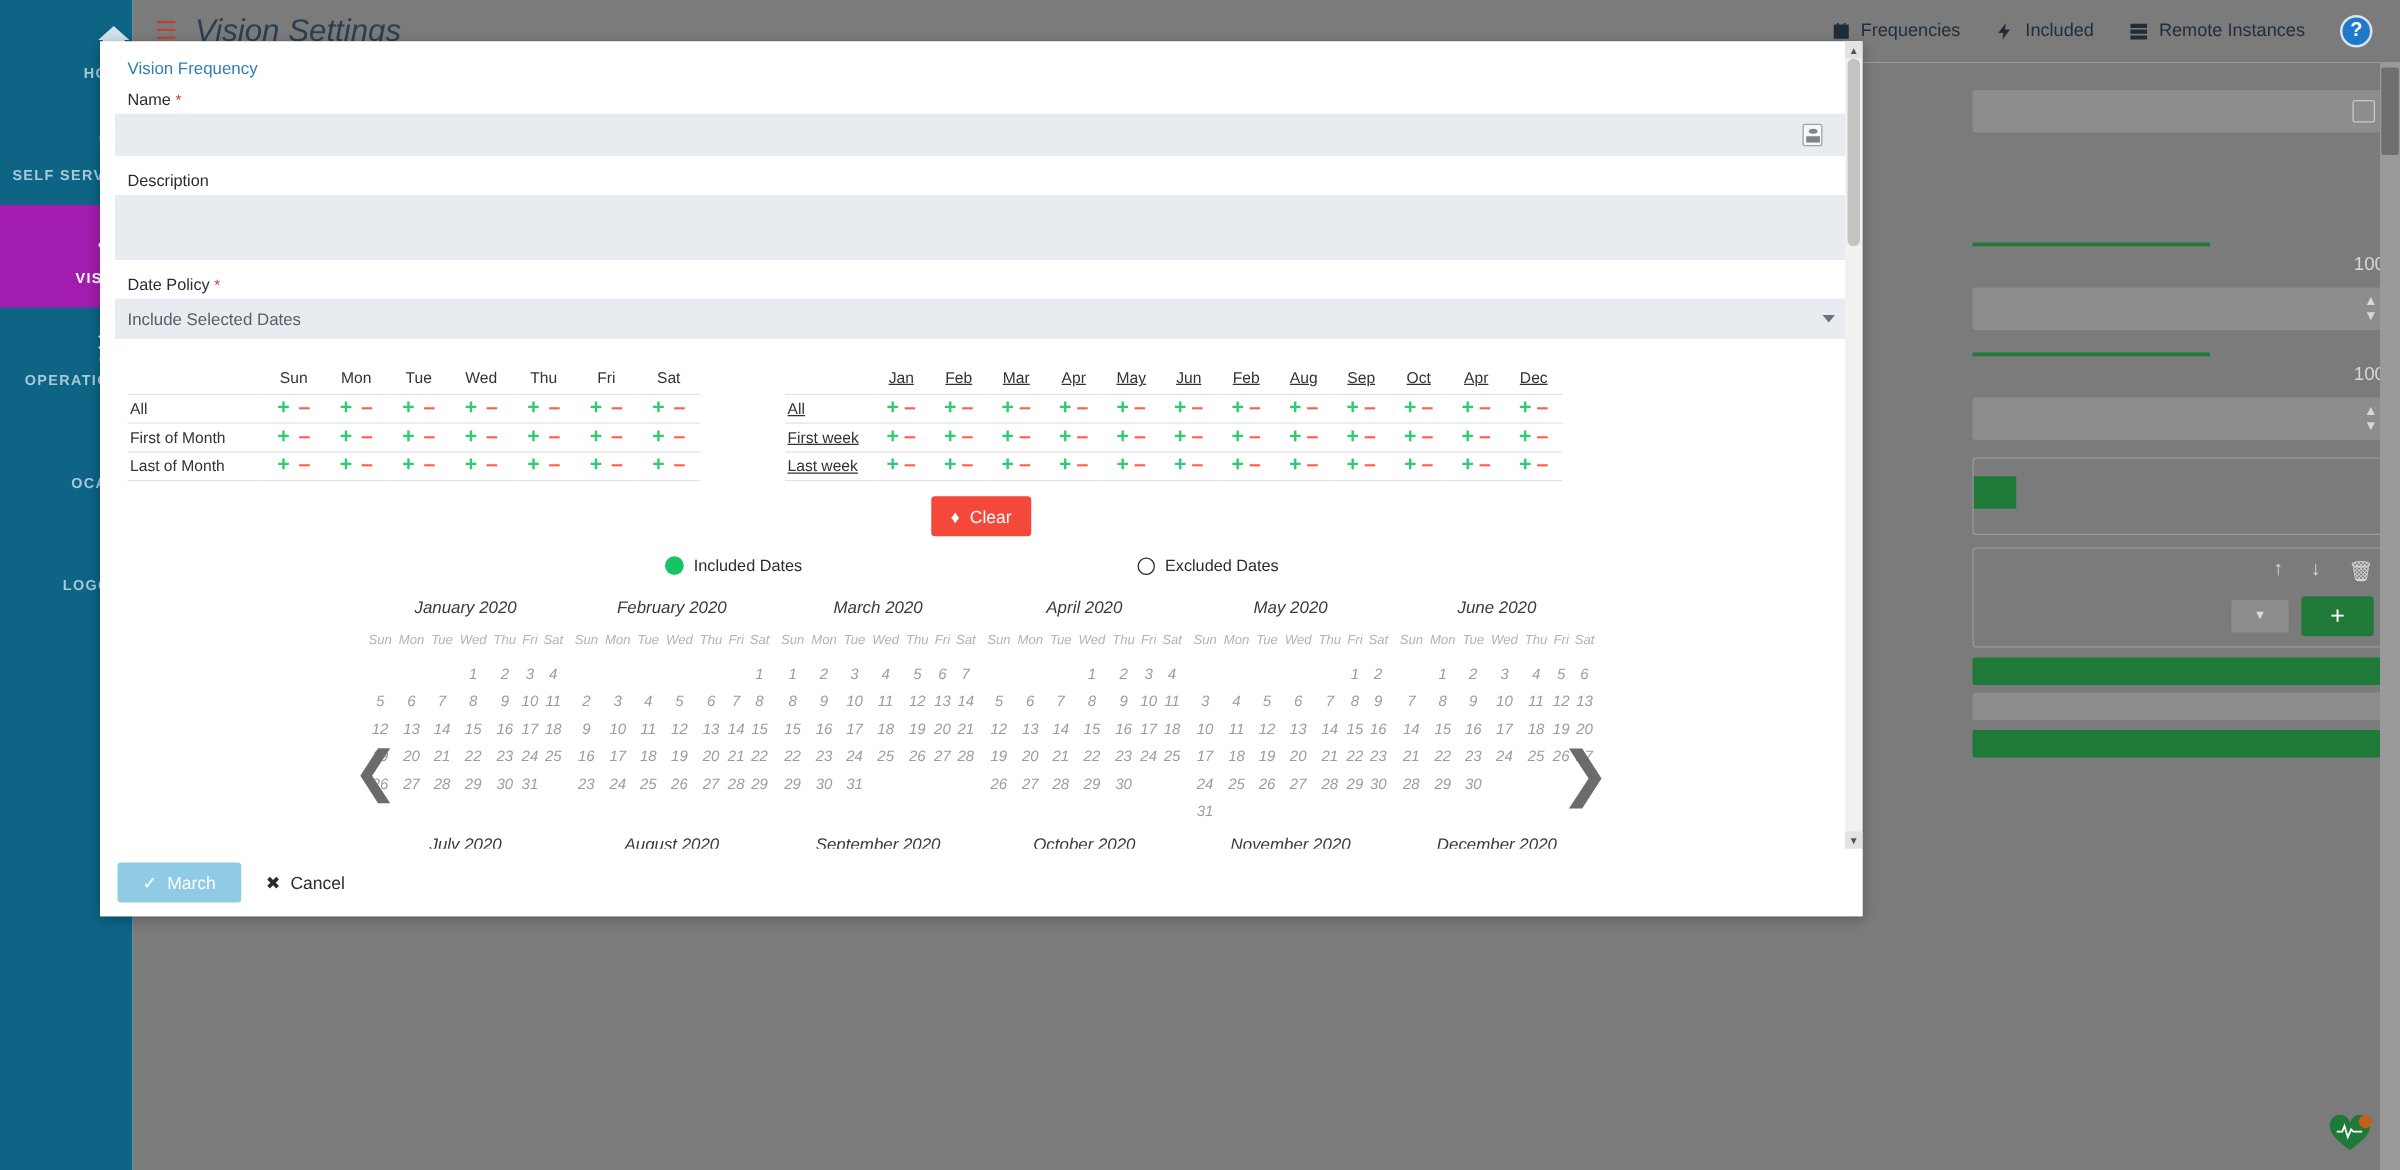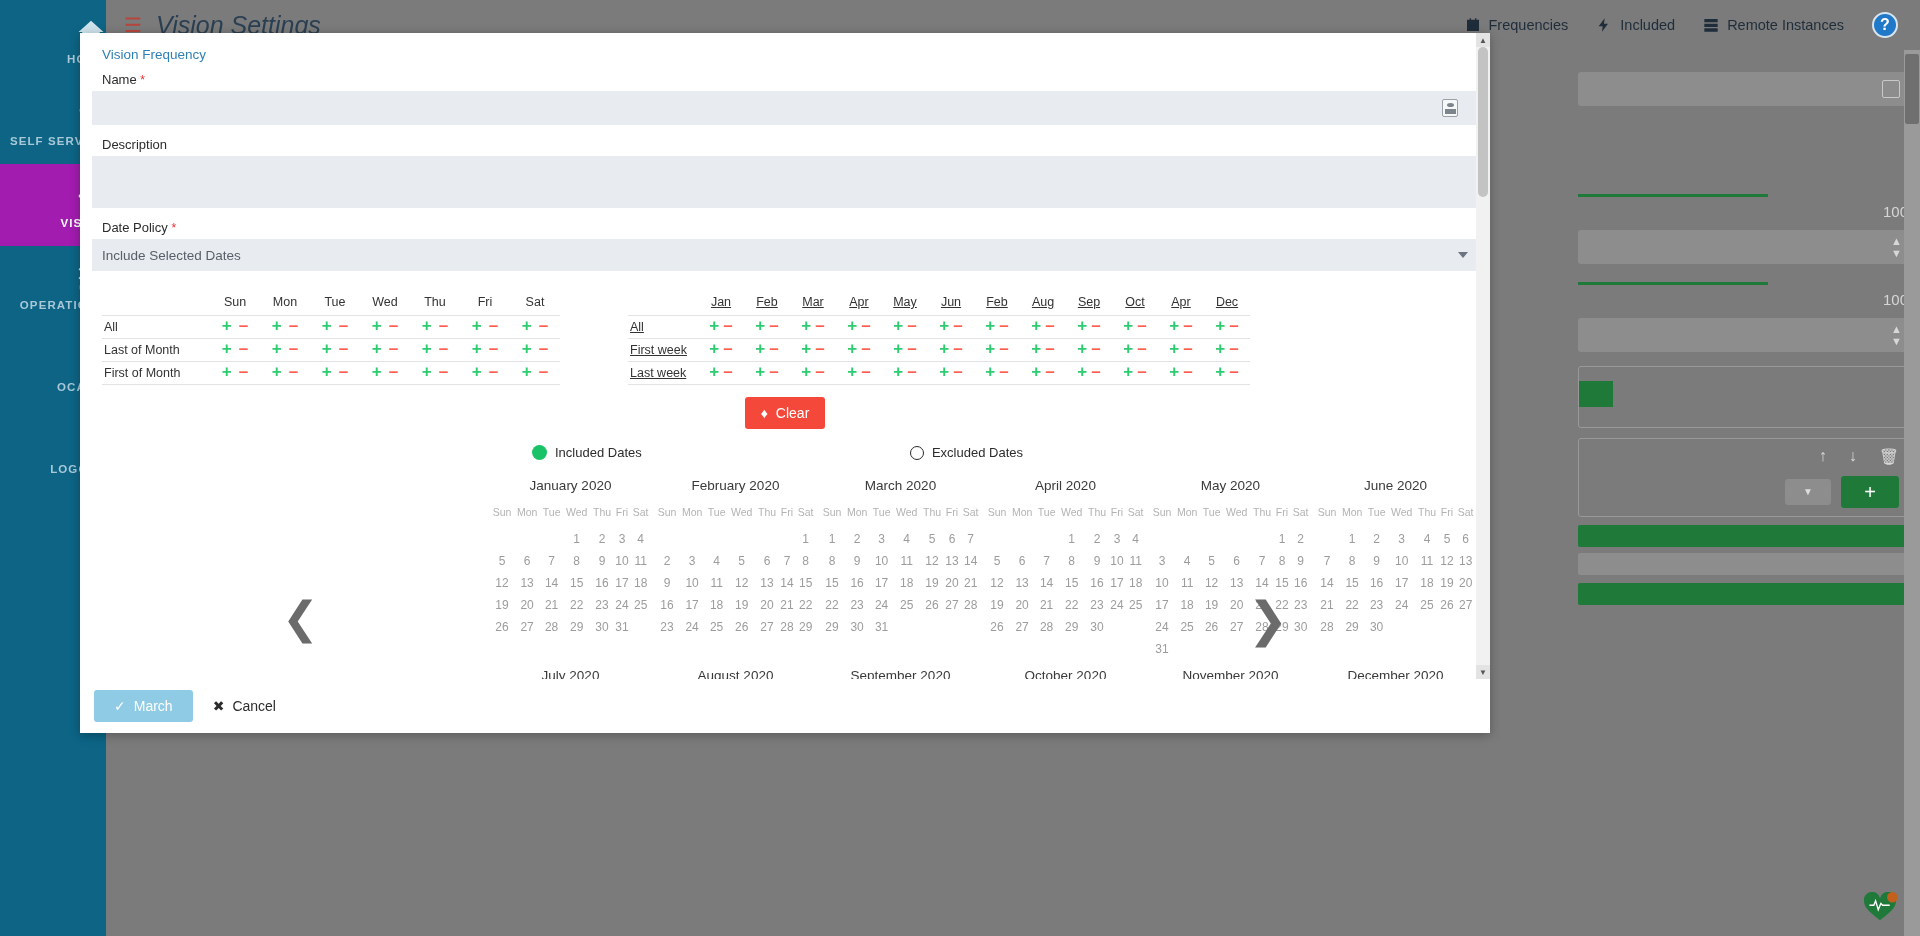--- a/index.html
+++ b/index.html
@@ -167,21 +167,21 @@
     display:flex; margin-top:16px; padding: 0 40px;
   }
   .legend-item { display:flex; align-items:center; gap:8px; font-size:13px; color:#2c2c2c;}
   .dot-inc { width:15px;height:15px;border-radius:50%;background:#19c267;}
   .dot-exc { width:14px;height:14px;border-radius:50%;border:1.6px solid #2b2b2b;background:#fff;}
   .legend-left { margin-left: 400px; }
   .legend-right { margin-left: auto; margin-right: 415px; }
 
   
   .cal-wrap { position:relative; margin-top:10px; }
-  .cal-row { display:flex; justify-content:flex-end; gap:0px; }
+  .cal-row { display:flex; justify-content:center; gap:0px;font-style:italic; }
   .cal {
     width:165px; padding: 0 2px;
   }
   .cal-title { text-align:center; font-size:13.5px; color:#3a3a3a; padding: 8px 0 12px; }
   .cal table { border-collapse:collapse; width:100%; }
   .cal th {
     font-weight:400; font-size:10.5px; color:#b3b3b3; padding-bottom:10px; text-align:center;
   }
   .cal td {
     font-size:12px; color:#9c9c9c; text-align:center; padding: 4px 0; height:18px;
@@ -405,21 +405,21 @@
                 <td><span class="pm">
                     <span class="plus">+</span>
                     <span class="minus">–</span>
                   </span></td>
                 <td><span class="pm">
                     <span class="plus">+</span>
                     <span class="minus">–</span>
                   </span></td>
               </tr>
               <tr>
-                <td class="rowlab">Last of Month</td>
+                <td class="rowlab">First of Month</td>
                 <td><span class="pm">
                     <span class="plus">+</span>
                     <span class="minus">–</span>
                   </span></td>
                 <td><span class="pm">
                     <span class="plus">+</span>
                     <span class="minus">–</span>
                   </span></td>
                 <td><span class="pm">
                     <span class="plus">+</span>
@@ -436,21 +436,21 @@
                 <td><span class="pm">
                     <span class="plus">+</span>
                     <span class="minus">–</span>
                   </span></td>
                 <td><span class="pm">
                     <span class="plus">+</span>
                     <span class="minus">–</span>
                   </span></td>
               </tr>
               <tr>
-                <td class="rowlab">First of Month</td>
+                <td class="rowlab">Last of Month</td>
                 <td><span class="pm">
                     <span class="plus">+</span>
                     <span class="minus">–</span>
                   </span></td>
                 <td><span class="pm">
                     <span class="plus">+</span>
                     <span class="minus">–</span>
                   </span></td>
                 <td><span class="pm">
                     <span class="plus">+</span>

